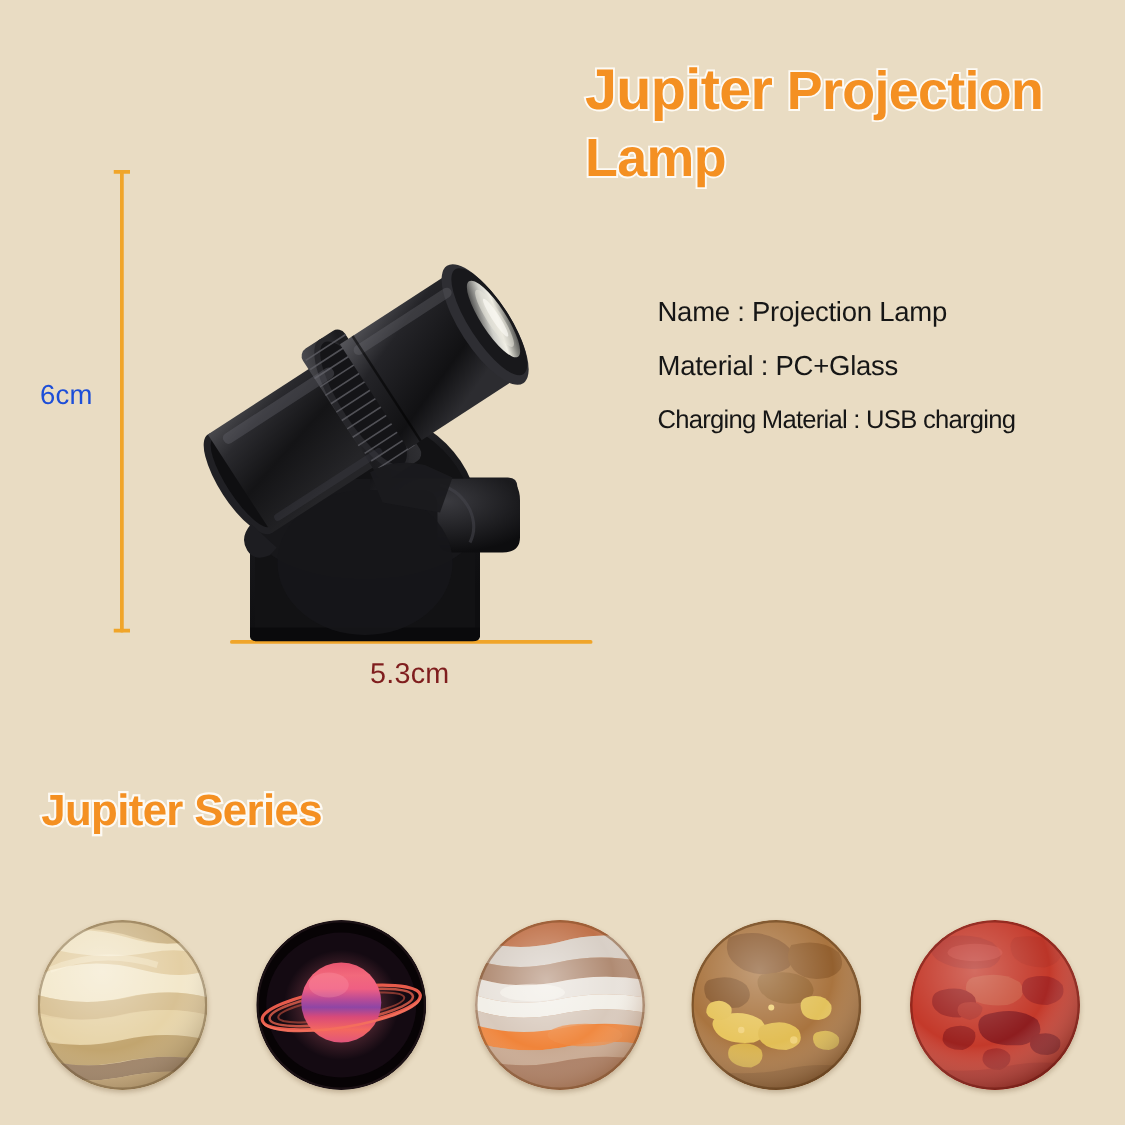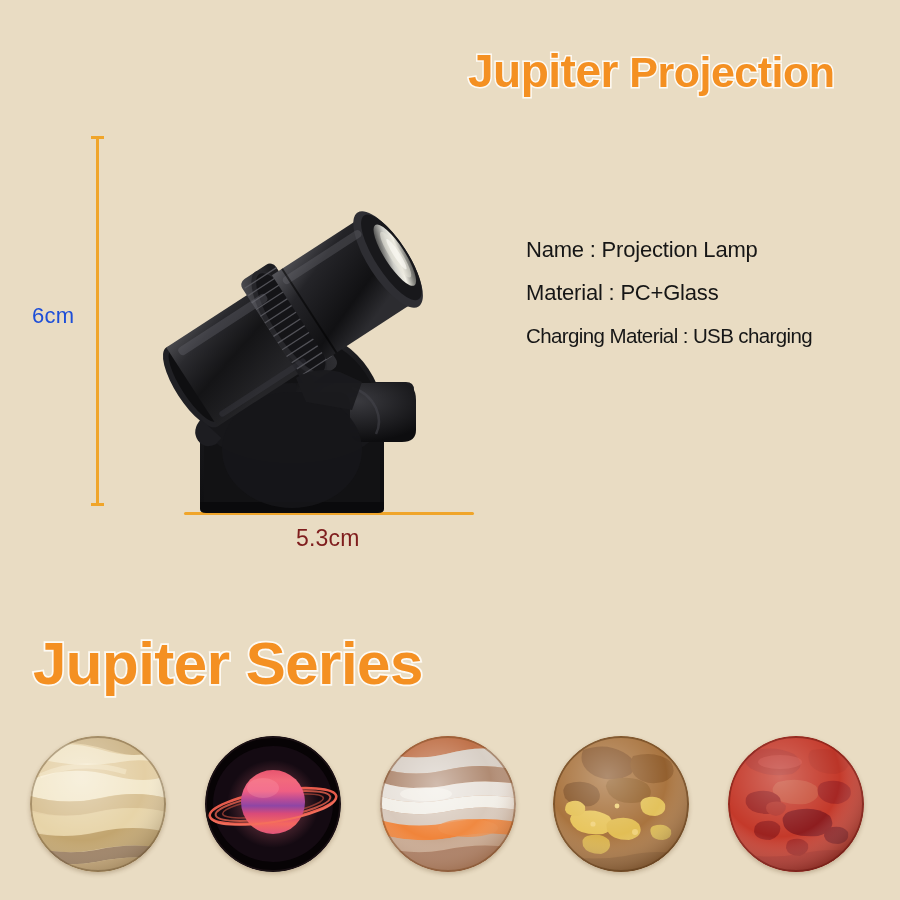--- a/index.html
+++ b/index.html
@@ -65,21 +65,21 @@
     font-size:23px;color:#7f1d1d;letter-spacing:0.2px;
   }
 
   
   .lamp-wrap{position:absolute;left:100px;top:120px;width:390px;height:395px;}
   .lamp-wrap svg{display:block;width:390px;height:395px;}
 
   
   .series-heading{
     position:absolute;left:33px;top:629px;
-    font-size:60px;font-weight:bold;color:#f49022;
+    font-size:35px;font-weight:bold;color:#f49022;
     -webkit-text-stroke:3.5px #fdfaf4;
     paint-order:stroke fill;
     letter-spacing:-0.5px;
   }
 
   
   .planet-row{position:absolute;left:0;top:736px;width:900px;height:140px;}
   .planet{
     position:absolute;top:0;width:136px;height:136px;border-radius:50%;
     overflow:hidden;
@@ -92,20 +92,21 @@
   .p4{left:728px;}
   .planet svg{display:block;width:136px;height:136px;}
 </style>
 </head>
 <body>
 
 <div id="page">
 
   <div class="title-block">
     <span class="t-jupiter">Jupiter</span><span class="t-rest"> Projection</span><br>
+    <span class="t-rest">Lamp</span>
   </div>
 
   <div class="spec-list">
     <div class="spec-row">Name : Projection Lamp</div>
     <div class="spec-row">Material : PC+Glass</div>
     <div class="spec-row tight">Charging Material : USB charging</div>
   </div>
 
   <div class="dim-v-line"></div>
   <div class="dim-v-cap top"></div>

